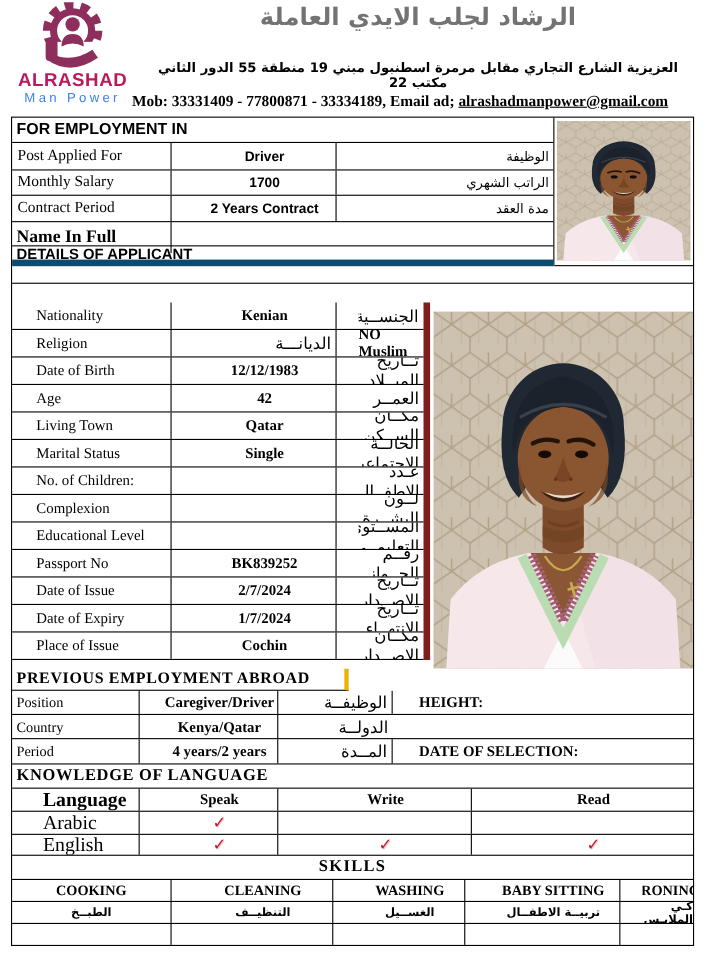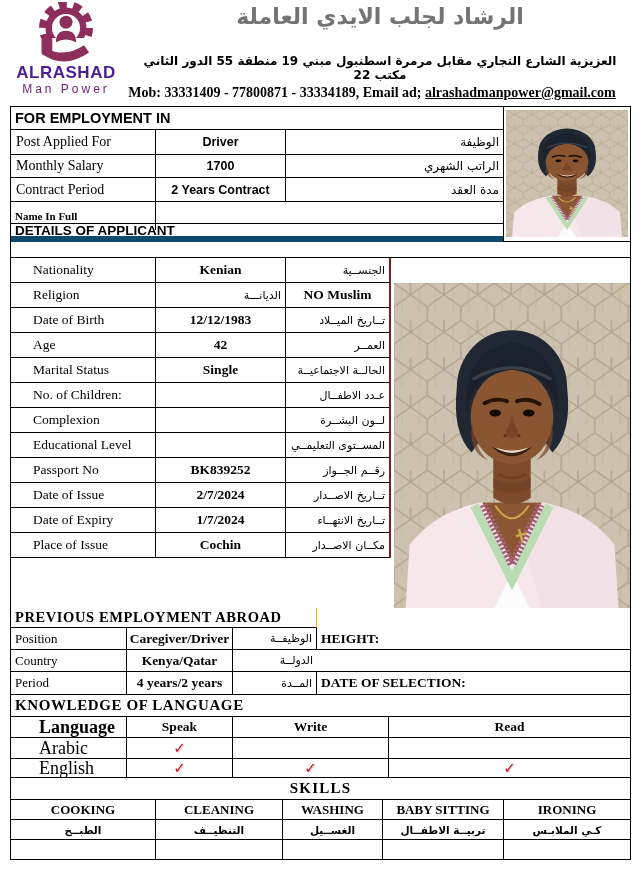--- a/index.html
+++ b/index.html
@@ -8,59 +8,59 @@
   
   .logo{position:absolute;left:8px;top:2px;width:116px;text-align:center;}
   .logo svg{display:block;margin:0 auto;}
   .logo-name{font-family:"Liberation Sans",sans-serif;font-weight:bold;font-size:17px;
              letter-spacing:.5px;line-height:1.05;}
   .logo-sub{font-family:"Liberation Sans",sans-serif;font-size:12px;letter-spacing:3px;line-height:1.2;}
   .title-ar{position:absolute;left:130px;right:12px;top:4px;text-align:center;direction:rtl;
             font-family:"DejaVu Sans",sans-serif;font-weight:bold;font-size:22px;}
   .addr-ar{position:absolute;left:130px;right:12px;top:54px;text-align:center;direction:rtl;
            font-family:"DejaVu Sans",sans-serif;font-weight:bold;font-size:12px;}
-  .mob-line{position:absolute;left:120px;right:18px;top:85px;text-align:center;white-space:nowrap;
+  .mob-line{position:absolute;left:120px;right:18px;top:85px;white-space:nowrap;
             font-weight:bold;font-size:14px;}
   .mob-line a{color:#000;text-decoration:underline;}
   
   .tbl{position:absolute;left:10px;top:106px;width:619px;height:752px;border:1.5px solid #000;}
   .abs{position:absolute;box-sizing:border-box;}
-  .r{display:grid;border-bottom:1px solid #000;box-sizing:border-box;}
+  .r{display:grid;border-bottom:1px solid #000;box-sizing:border-box;gap:20px;}
   .cols-a{grid-template-columns:145px 130px 1fr;}
   .cols-d{grid-template-columns:145px 130px 1fr;}
   .cols-p{grid-template-columns:116px 106px 84px 1fr;}
   .cols-l{grid-template-columns:116px 106px 156px 1fr;}
   .cols-s{grid-template-columns:145px 127px 100px 121px 1fr;}
   .name-cols{grid-template-columns:145px 1fr;}
   .c{border-right:1px solid #000;display:flex;align-items:center;justify-content:center;
      overflow:hidden;box-sizing:border-box;}
   .c:last-child{border-right:none;}.h18{height:18px}.h19{height:19px}.h20{height:20px}.h21{height:21px}
   .h22{height:22px}.h23{height:23px}.h24{height:24px}.h25{height:25px}
   
   .lbl{justify-content:flex-start;padding-left:5px;font-size:14px;}
   .cols-d .lbl{padding-left:22px;font-size:13.5px;}
   .cols-p .lbl{padding-left:4px;font-size:13px;}
   .val{font-weight:bold;font-size:13.5px;}
   .sansval{font-family:"Liberation Sans",sans-serif;font-size:12.5px;font-weight:bold;}
   .ar{direction:rtl;justify-content:flex-start;padding-right:4px;
-      font-family:"DejaVu Sans",sans-serif;font-size:11px;}
+      font-family:"DejaVu Sans",sans-serif;font-size:15px;}
   .cols-a .ar{font-size:12px;}
   .rlbl{font-weight:bold;justify-content:flex-start;padding-left:4px;font-size:13.5px;}
   .band{display:flex;align-items:center;font-weight:bold;box-sizing:border-box;
         border-bottom:1px solid #000;padding-left:4px;}
   .band-sans{font-family:"Liberation Sans",sans-serif;font-size:14.5px;}
   .band-serif{font-size:15px;letter-spacing:.6px;}
   .band-center{justify-content:center;letter-spacing:1.2px;padding-left:0;}
   .lhead{font-weight:bold;font-size:13.5px;}
   .llbl{justify-content:flex-start;padding-left:4px;font-size:18px;margin-left:24px;}
   .check{color:#c51422;font-weight:bold;font-size:15px;font-family:"DejaVu Sans",sans-serif;
          text-shadow:1px 1px 0 #f0c6c6;}
   .sh{font-weight:bold;font-size:13px;}
   .sar{font-family:"DejaVu Sans",sans-serif;font-weight:bold;font-size:10.5px;direction:rtl;}
-  .name-lbl{font-weight:bold;font-size:11px;justify-content:flex-start;padding-left:4px;}
+  .name-lbl{font-weight:bold;font-size:16px;justify-content:flex-start;padding-left:4px;}
   .name-val{font-weight:bold;font-size:16px;letter-spacing:2.5px;justify-content:flex-start;padding-left:7px;margin-top:28px;}
   
   .photo-top{left:493px;top:0;width:126px;height:135px;border-bottom:1px solid #000;
              padding:3px 2px 4px 2px;}
   .photo-top svg{width:100%;height:100%;display:block;}
   .photo-big{left:383px;top:176px;width:236px;height:325px;}
   .photo-big svg{width:100%;height:100%;display:block;}
   .gap-row{left:0;top:135px;width:100%;height:16px;border-bottom:1px solid #000;}
   .hidden-defs{position:absolute;width:0;height:0;overflow:hidden;}
 </style>
@@ -129,22 +129,22 @@
         <circle cx="60" cy="36" r="24" stroke-width="9"></circle>
       </g>
       <rect x="14" y="50" width="92" height="36" fill="#fff"></rect>
       <g fill="#8e2e5c">
         <circle cx="60" cy="28" r="9"></circle>
         <path d="M46,56 Q46,40 60,40 Q74,40 74,56 Q60,48 46,56 Z"></path>
         <rect x="26" y="46" width="15" height="28" rx="5"></rect>
         <path d="M27,72 Q57,94 92,70 L85,60 Q58,78 32,64 Z"></path>
       </g>
     </svg>
-    <div class="logo-name" style="color:#4c1d95;">ALRASHAD</div>
-    <div class="logo-sub" style="color:#701a75;">Man Power</div>
+    <div class="logo-name" style="color:#be185d;">ALRASHAD</div>
+    <div class="logo-sub" style="color:#3b82f6;">Man Power</div>
   </div>
 
   <div class="title-ar" style="color:#737373;">الرشاد لجلب الايدي العاملة</div>
   <div class="addr-ar">العزيزية الشارع التجاري مقابل مرمرة اسطنبول مبني 19 منطقة 55 الدور الثاني مكتب 22</div>
   <div class="mob-line"><span>Mob: 33331409 - 77800871 - 33334189, Email ad; </span><a href="#">alrashadmanpower@gmail.com</a></div>
 
   <div class="tbl">
 
     <div class="abs" style="left:0;top:0;width:493px;border-right:1px solid #000;">
       <div class="band band-sans h23">FOR EMPLOYMENT IN</div>
@@ -173,41 +173,46 @@
     </div>
 
     <div class="abs photo-top">
       <svg preserveAspectRatio="none" viewBox="0 0 240 330">
         <use href="#portrait" xlink:href="#portrait"></use>
       </svg>
     </div>
 
     <div class="abs gap-row"></div>
 
-    <div class="abs" style="left:0;top:151px;width:380px;border-right:2px solid #7f1d1d;">
+    <div class="abs" style="left:0;top:168px;width:380px;border-right:6px solid #7f1d1d;">
       <div id="detail-rows">
           <div class="r cols-d h25">
             <div class="c lbl">Nationality</div>
             <div class="c val">Kenian</div>
             <div class="c ar">الجنســية</div>
           </div>
           <div class="r cols-d h25">
             <div class="c lbl">Religion</div>
             <div class="c ar">الديانـــة</div>
             <div class="c val">NO Muslim</div>
           </div>
           <div class="r cols-d h25">
             <div class="c lbl">Date of Birth</div>
             <div class="c val">12/12/1983</div>
             <div class="c ar">تــاريخ الميــلاد</div>
           </div>
           <div class="r cols-d h25">
             <div class="c lbl">Age</div>
             <div class="c val">42</div>
             <div class="c ar">العمــر</div>
+          </div>
+          <div class="r cols-d h25">
+            <div class="c lbl">Living Town</div>
+            <div class="c val">Qatar</div>
+            <div class="c ar">مكــان الســكن</div>
           </div>
           <div class="r cols-d h25">
             <div class="c lbl">Marital Status</div>
             <div class="c val">Single</div>
             <div class="c ar">الحالــة الاجتماعيــة</div>
           </div>
           <div class="r cols-d h25">
             <div class="c lbl">No. of Children:</div>
             <div class="c val"></div>
             <div class="c ar">عـدد الاطفــال</div>
@@ -245,21 +250,21 @@
         </div>
     </div>
 
     <div class="abs photo-big">
       <svg preserveAspectRatio="xMidYMid slice" viewBox="0 0 240 330">
         <use href="#portrait" xlink:href="#portrait"></use>
       </svg>
     </div>
 
     <div class="abs" style="left:0;top:501px;width:100%;">
-      <div class="band band-serif h20" style="width:306px;border-right:1px solid #eab308;font-size:14.5px;">PREVIOUS EMPLOYMENT ABROAD</div>
+      <div class="band band-serif h20" style="width:306px;border-right:4px solid #eab308;font-size:14.5px;">PREVIOUS EMPLOYMENT ABROAD</div>
       <div id="prev-rows">
           <div class="r cols-p h22">
             <div class="c lbl">Position</div>
             <div class="c val">Caregiver/Driver</div>
             <div class="c ar">الوظيفــة</div>
             <div class="c rlbl">HEIGHT:</div>
           </div>
           <div class="r cols-p h22">
             <div class="c lbl">Country</div>
             <div class="c val">Kenya/Qatar</div>

